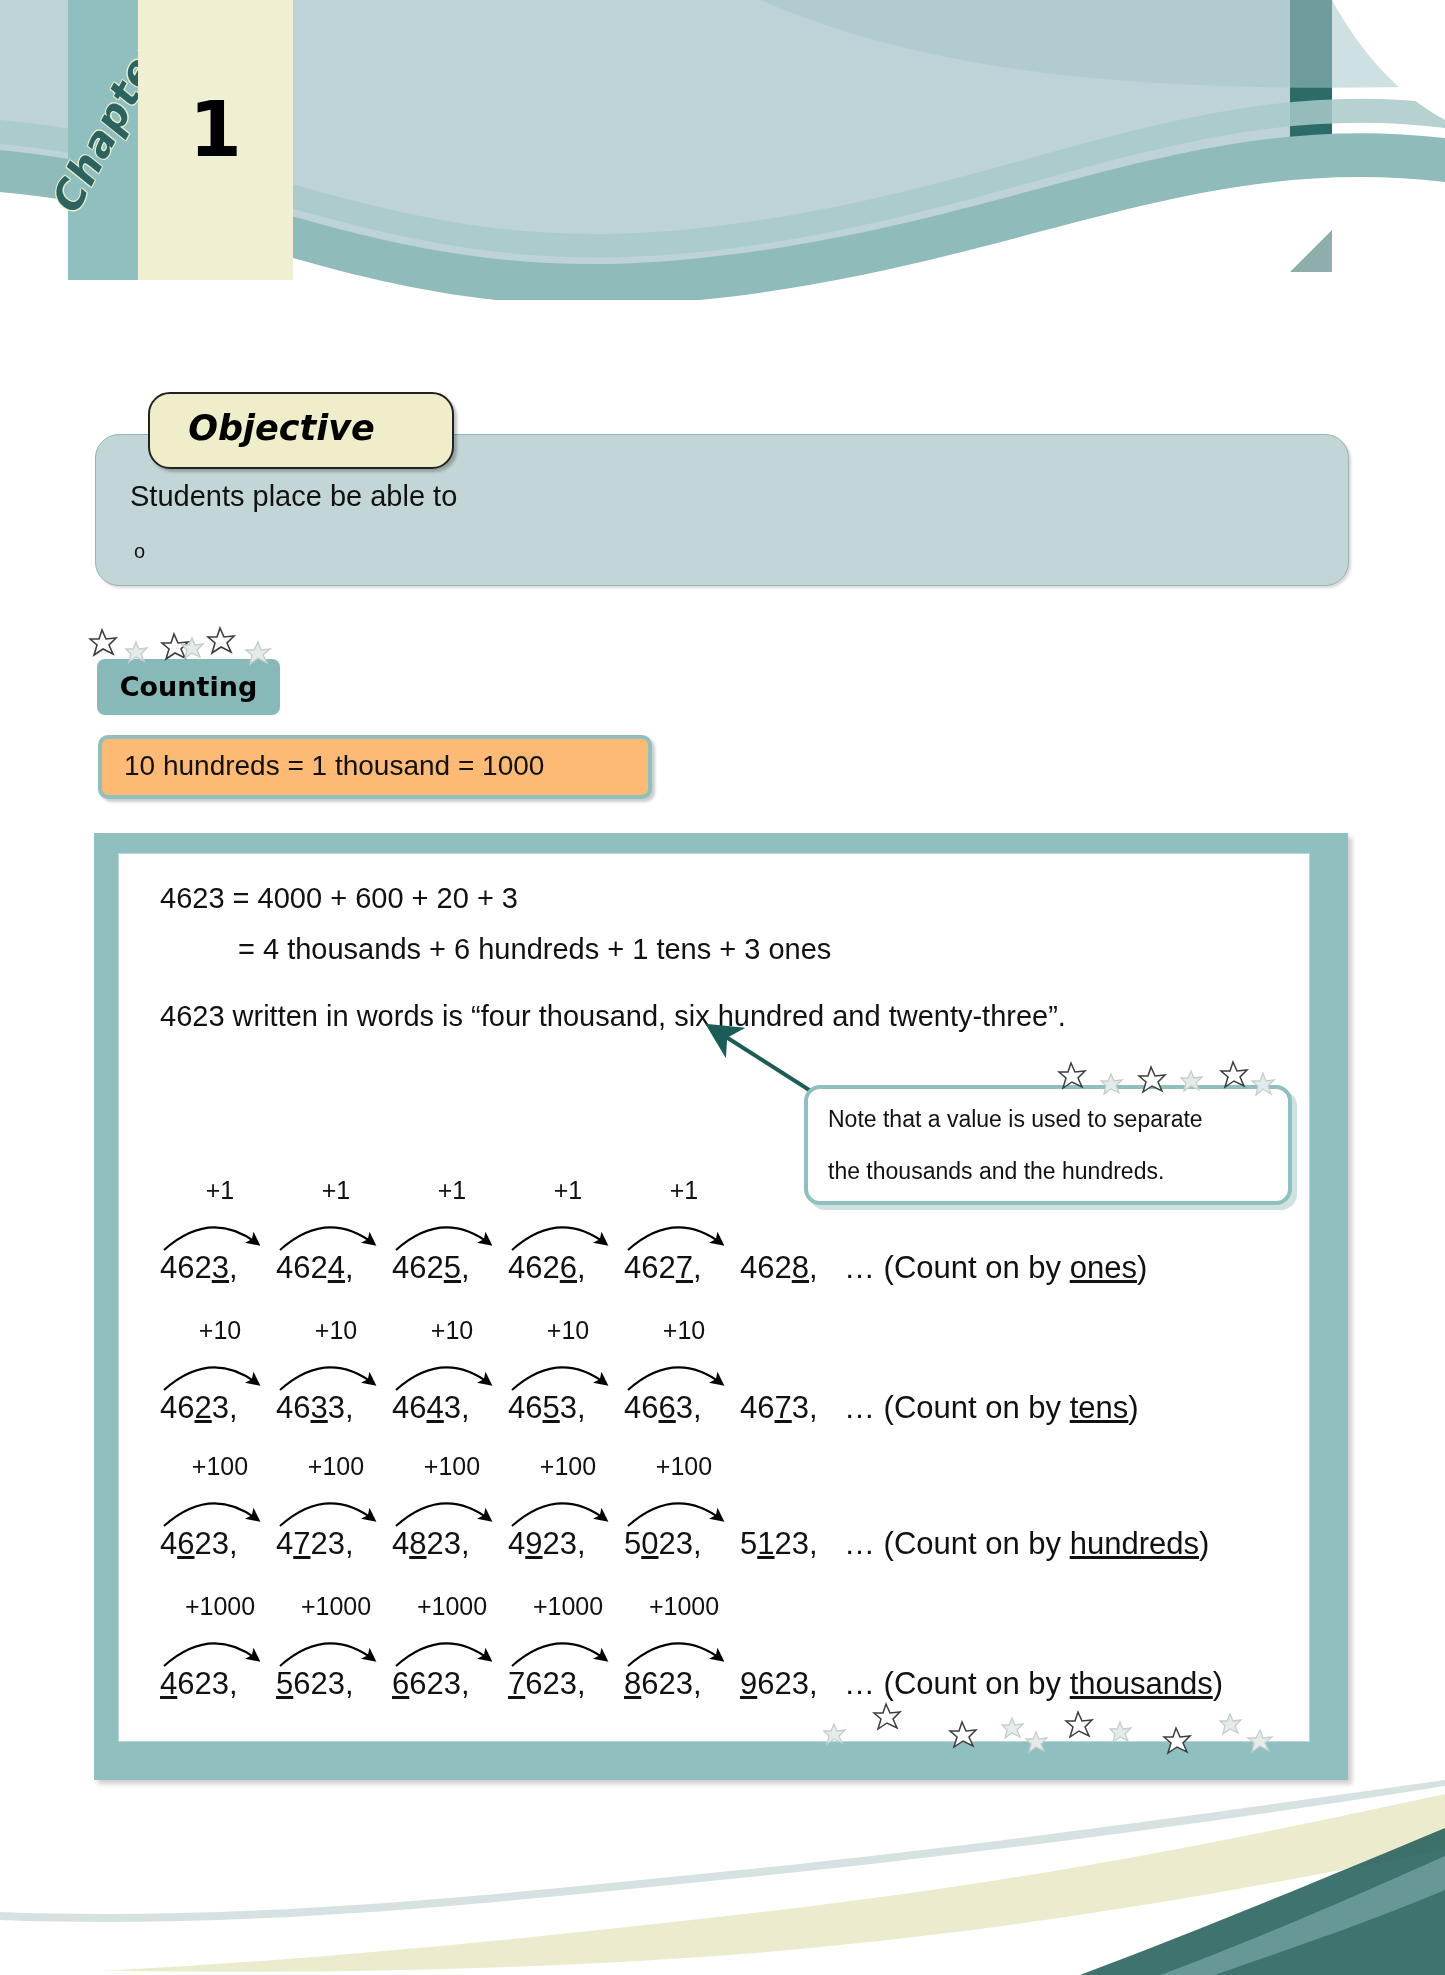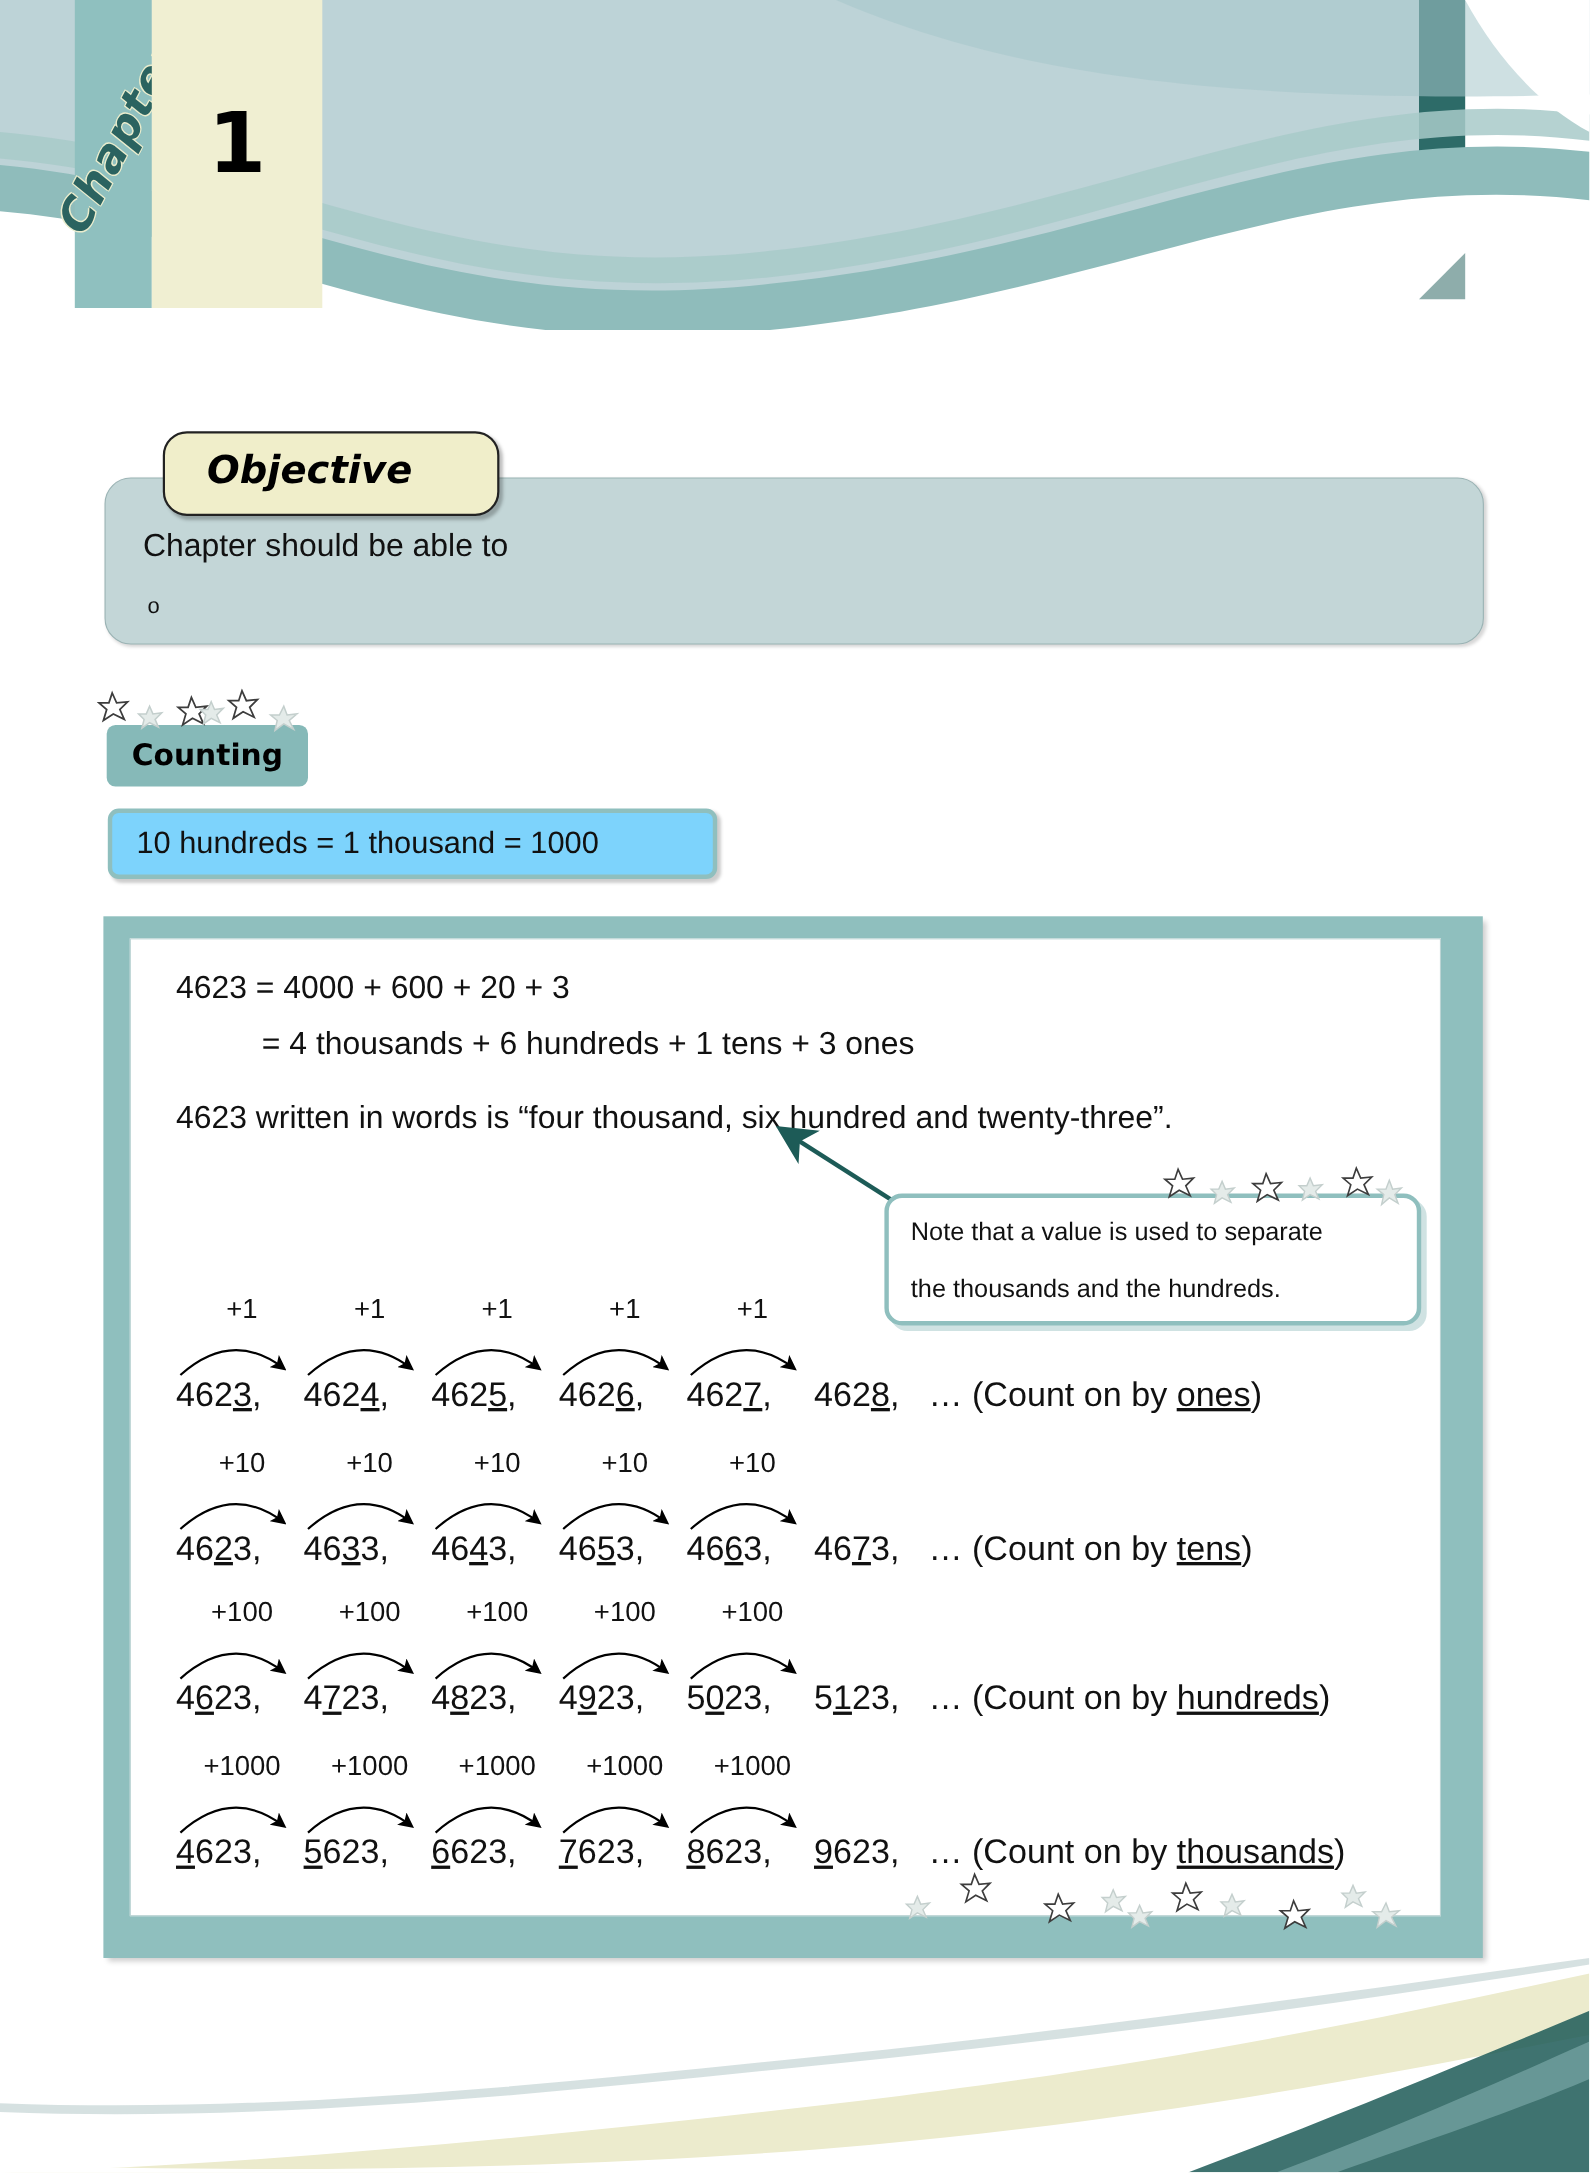--- a/index.html
+++ b/index.html
@@ -83,21 +83,21 @@
   #counting-label{
     position:absolute;left:0;top:12px;width:183px;text-align:center;
     font-family:"DejaVu Sans",sans-serif;
     font-weight:bold;font-size:27px;color:#000;
   }
   #counting-stars{position:absolute;left:88px;top:626px;width:220px;height:60px;z-index:5;}
 
   
   #fact-box{
     position:absolute;left:98px;top:735px;width:546px;height:56px;
-    background:#7dd3fc;border:4px solid #8fbfbe;border-radius:10px;
+    background:#fdba74;border:4px solid #8fbfbe;border-radius:10px;
     box-shadow:3px 3px 3px rgba(0,0,0,.2);
   }
   #fact-text{
     position:absolute;left:22px;top:11px;font-size:28px;color:#111;white-space:nowrap;
   }
 
   
   #content-box{
     position:absolute;left:94px;top:833px;width:1254px;height:947px;
     background:#8fbfbe;box-shadow:4px 4px 5px rgba(0,0,0,.2);
@@ -155,21 +155,21 @@
   </div>
   <div id="chapter-number-panel">
     <div id="chapter-number">1</div>
   </div>
 </div>
 
 <div id="objective-box"></div>
 <div id="objective-tab">
   <div id="objective-tab-label">Objective</div>
 </div>
-<div id="objective-intro">Chapter should be able to</div>
+<div id="objective-intro">Students place be able to</div>
 <div id="objective-bullet-row">
   <div id="objective-bullet-marker">o</div>
 </div>
 
 <svg id="counting-stars" viewBox="0 0 220 60">
   <g stroke="#3d3d3d" stroke-width="1.6" fill="#ffffff">
     <path d="M14 4 L18 13 L28 12 L21 19 L25 28 L15 23 L6 29 L9 19 L2 13 L11 13 Z"></path>
     <path d="M86 8 L90 17 L100 16 L93 23 L97 32 L87 27 L78 33 L81 23 L74 17 L83 17 Z"></path>
     <path d="M132 2 L136 11 L146 10 L139 17 L143 26 L133 21 L124 27 L127 17 L120 11 L129 11 Z"></path>
   </g>

